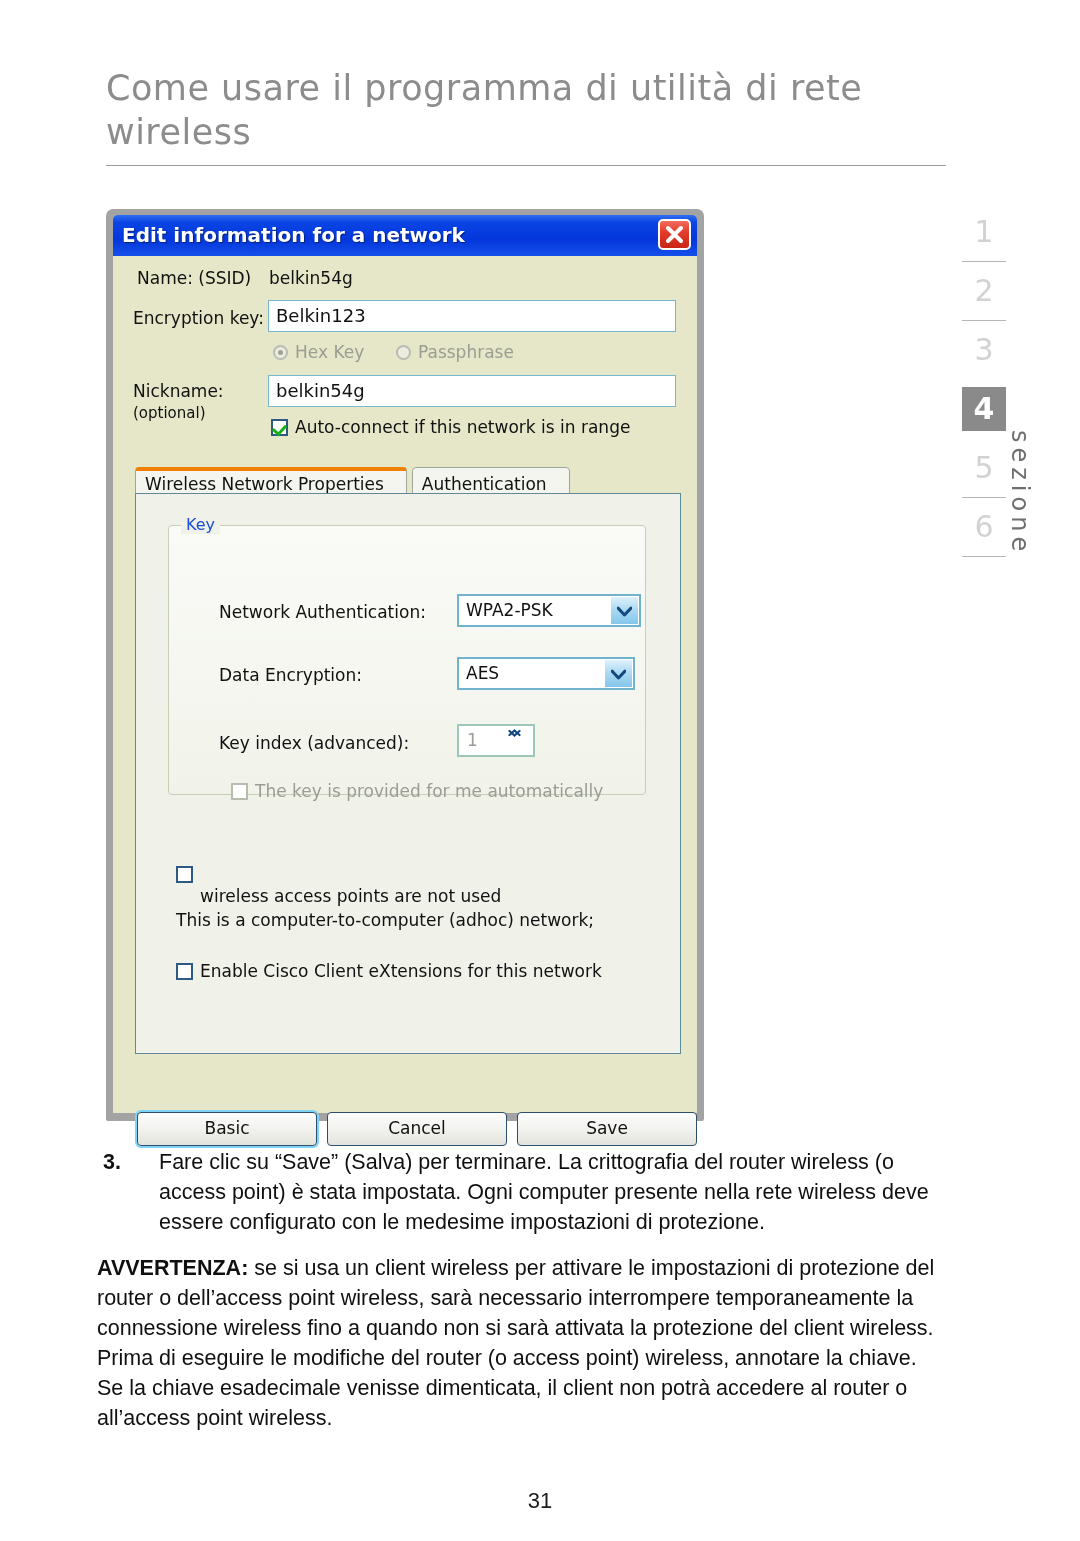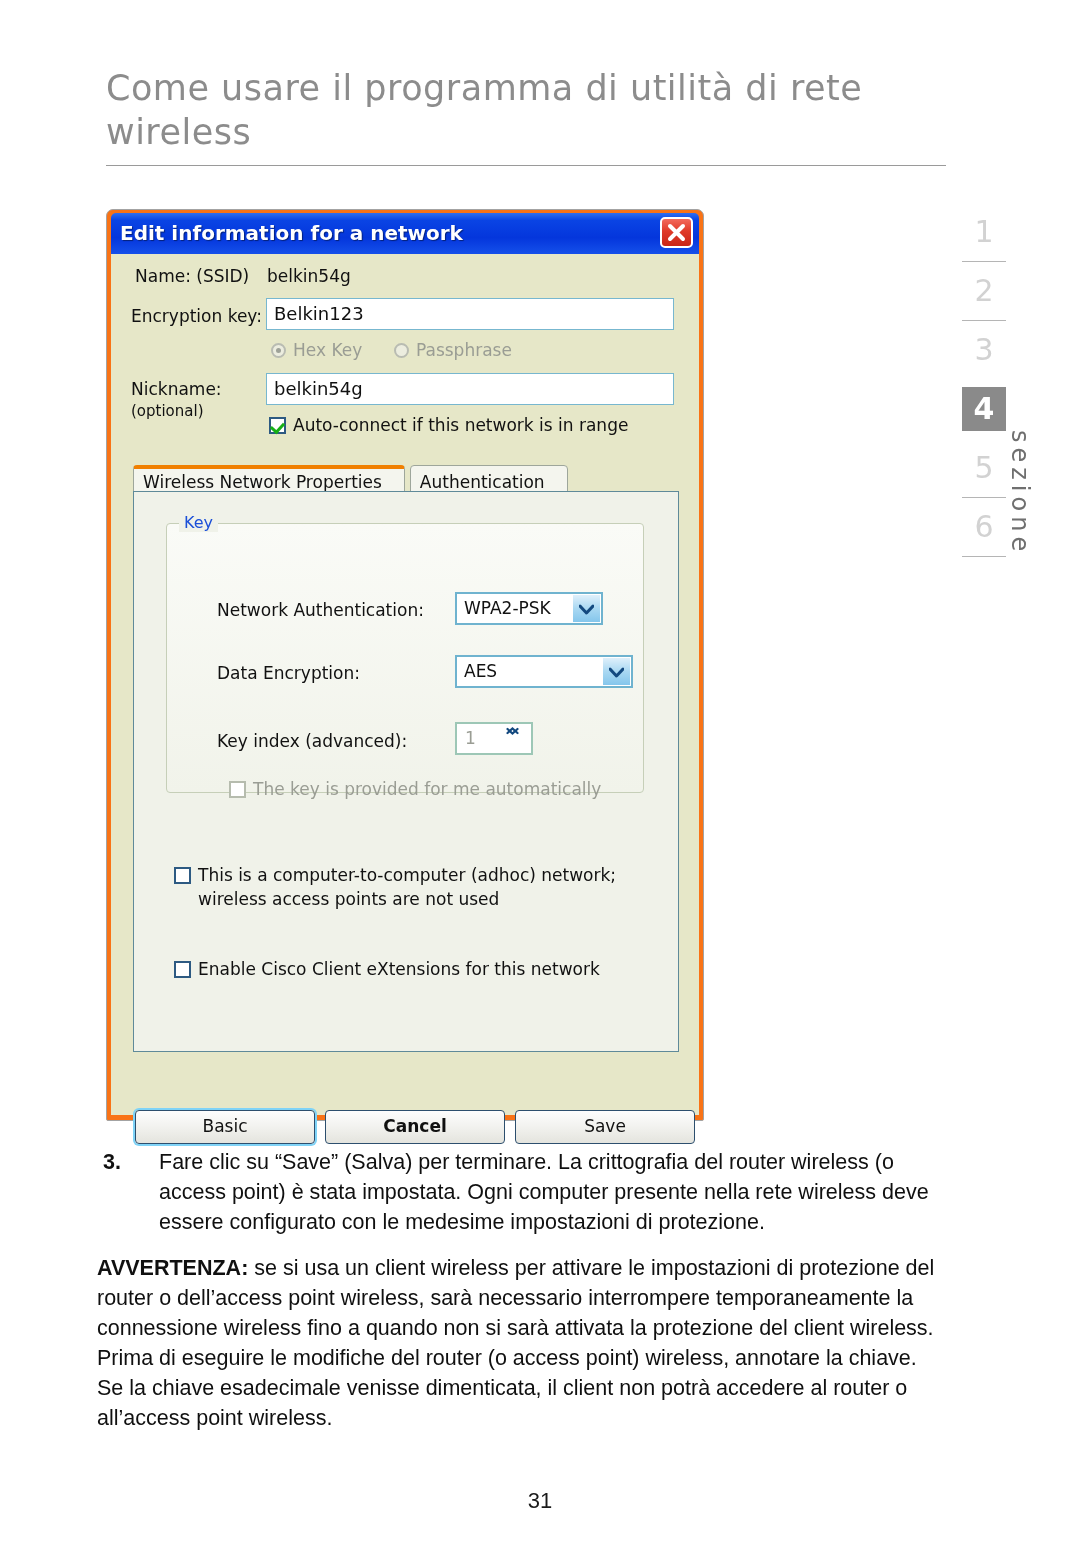--- a/index.html
+++ b/index.html
@@ -40,22 +40,22 @@
   #sezione-label{
     position:absolute;left:1006px;top:430px;
     font-family:"DejaVu Sans",sans-serif;
     font-size:24px;color:#6f6f6f;letter-spacing:5px;
     writing-mode:vertical-rl;
   }
 
   
   #dialog{
     position:absolute;left:106px;top:209px;width:598px;height:912px;
-    background:#f97316;
-    border:1px solid #a3a3a3;
+    background:#a3a3a3;
+    border:3px solid #a3a3a3;
     border-radius:7px 7px 2px 2px;
     box-sizing:border-box;
     padding:3px 4px 5px 4px;
     font-family:"DejaVu Sans",sans-serif;
   }
   #titlebar{
     height:41px;position:relative;
     background:linear-gradient(180deg,#2f6ff0 0%,#0a44e4 18%,#0436dc 60%,#1550ea 100%);
     border-radius:5px 5px 0 0;
   }
@@ -156,21 +156,21 @@
     border:2px solid #6fb3cf;box-sizing:border-box;
   }
   .combo .val{position:absolute;left:7px;top:4px;font-size:17px;color:#111;}
   .combo .arrow{
     position:absolute;right:1px;top:1px;width:27px;bottom:1px;
     background:linear-gradient(180deg,#dff0fb 0%,#a9d8f2 50%,#84c6ec 100%);
   }
   .combo .arrow svg{position:absolute;left:6px;top:9px;}
 
   #lbl-netauth{left:50px;top:76px;}
-  #combo-netauth{left:288px;top:68px;width:148px;}
+  #combo-netauth{left:288px;top:68px;width:184px;}
   #lbl-dataenc{left:50px;top:139px;text-align:center;}
   #combo-dataenc{left:288px;top:131px;width:178px;}
   #lbl-keyindex{left:50px;top:207px;}
   #spinner{
     position:absolute;left:288px;top:198px;width:78px;height:33px;
     background:#ffffff;border:2px solid #9dc7b6;box-sizing:border-box;
   }
   #spinner .sval{position:absolute;left:8px;top:4px;font-size:17px;color:#9a9d94;}
   #spinner .sbtns{position:absolute;right:1px;top:1px;bottom:1px;width:34px;}
   #spinner .sbtn{
@@ -188,21 +188,21 @@
   #cisco-row{position:absolute;left:40px;top:467px;}
 
   
   .btn{
     position:absolute;top:856px;height:34px;
     background:linear-gradient(180deg,#fdfdfd 0%,#f3f3f0 45%,#e4e4de 100%);
     border:1px solid #2d4f6e;border-radius:4px;box-sizing:border-box;
     font-size:17px;color:#111;text-align:center;line-height:31px;cursor:pointer;
   }
   #btn-basic{left:24px;width:180px;box-shadow:0 0 0 2px #7fd3f7;}
-  #btn-cancel{left:214px;width:180px;font-weight:bold;}
+  #btn-cancel{left:214px;width:180px;}
   #btn-save{left:404px;width:180px;}
 
   
   #body-copy{
     position:absolute;left:97px;top:1147px;width:852px;
     font-size:21.5px;line-height:30px;color:#101010;
   }
   #step-3{position:relative;padding-left:62px;}
   #step-3 .num{position:absolute;left:6px;top:0;font-weight:bold;}
   #warning{margin-top:16px;}
@@ -317,22 +317,22 @@
             </span>
           </span>
         </div>
 
         <div id="key-auto-row">
           <span class="cbx dim"></span><span class="lbl-dim">The key is provided for me automatically</span>
         </div>
       </div>
 
       <div id="adhoc-row">
-        <span class="cbx"></span><span class="txt">This is a computer-to-computer (adhoc) network;</span>
-        <span class="txt l2">wireless access points are not used</span>
+        <span class="cbx"></span><span class="txt l2">wireless access points are not used</span>
+        <span class="txt">This is a computer-to-computer (adhoc) network;</span>
       </div>
 
       <div id="cisco-row">
         <span class="cbx"></span><span class="lbl">Enable Cisco Client eXtensions for this network</span>
       </div>
 
     </div>
 
     <div class="btn" id="btn-basic">Basic</div>
     <div class="btn" id="btn-cancel">Cancel</div>

